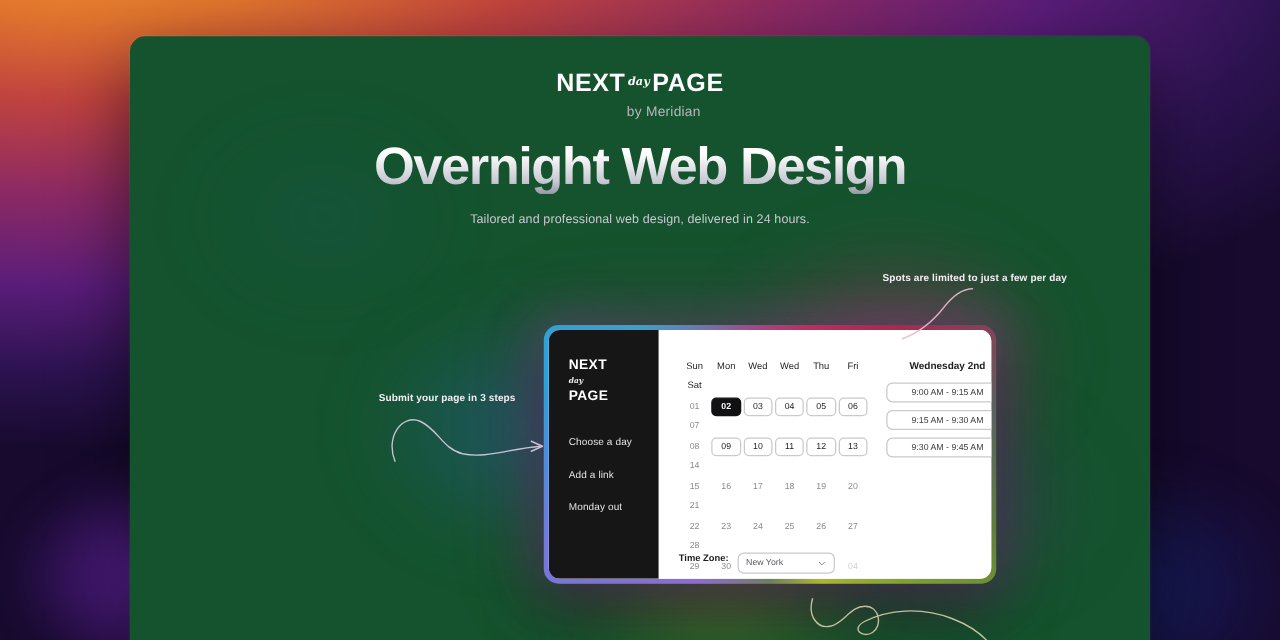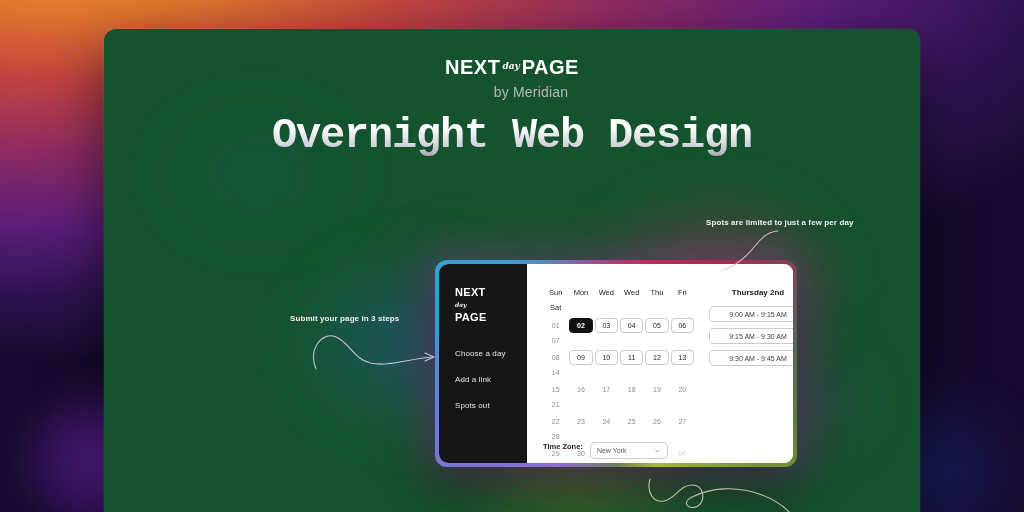--- a/index.html
+++ b/index.html
@@ -55,34 +55,33 @@
   
   #hero-head { position: absolute; left: 0; right: 0; top: 28px; text-align: center; z-index: 4; }
   #brand-logo {
     font-weight: 800; font-size: 20px; letter-spacing: .5px; color: #ffffff;
     display: inline-flex; align-items: center; gap: 1px; line-height: 1;
   }
   #brand-logo .lg-day {
     font-family: "DejaVu Serif", serif; font-style: italic; font-weight: 700;
     font-size: 9px; letter-spacing: 0; padding: 0 1px; transform: translateY(-1px);
   }
-  #brand-sub { margin-top: 6px; font-size: 14px; color: #b6b6bd; letter-spacing: .2px; padding-left: 38px; }
+  #brand-sub { margin-top: 6px; font-size: 11px; color: #b6b6bd; letter-spacing: .2px; padding-left: 38px; }
   #hero-title {
     margin-top: 14px; font-size: 42px; font-weight: 700; letter-spacing: -1.2px;
     background: linear-gradient(180deg, #ffffff 28%, #c8c8d2 78%, #9a9aa6 100%);
     -webkit-background-clip: text; background-clip: text; color: transparent;
     line-height: 1.08;
-    font-family: Liberation Mono, monospace;
   }
   #hero-subtitle { margin-top: 15px; font-size: 10px; color: #c9c9d2; letter-spacing: .1px; }
 
   
   .annot { position: absolute; z-index: 6; font-size: 8px; font-weight: 700; color: #f1eef2; letter-spacing: .1px; white-space: nowrap; }
   #annot-spots  { left: 602px; top: 189px; }
-  #annot-submit { left: 186px; top: 285px; }
+  #annot-submit { left: 199px; top: 285px; }
   .annot-arrow { position: absolute; z-index: 6; pointer-events: none; }
   #arrow-spots  { left: 596px; top: 198px; }
   #arrow-submit { left: 206px; top: 296px; }
   #arrow-email  { left: 540px; top: 444px; }
 
   
   #booking-widget {
     position: absolute; left: 331px; top: 231px; width: 362px; height: 207px;
     border-radius: 12px; padding: 4px; z-index: 5;
     background:
@@ -156,20 +155,21 @@
   <div class="glow" id="glow-lime"></div>
 
   <div id="hero-head">
     <div id="brand-logo">
       <span>NEXT</span>
       <span class="lg-day">day</span>
       <span>PAGE</span>
     </div>
     <div id="brand-sub">by Meridian</div>
     <h1 id="hero-title">Overnight Web Design</h1>
+    <div id="hero-subtitle">Tailored and professional web design, delivered in 24 hours.</div>
   </div>
 
   <div class="annot" id="annot-spots">Spots are limited to just a few per day</div>
   <svg class="annot-arrow" id="arrow-spots" width="86" height="48" viewBox="0 0 86 48">
     <path d="M78 4 C70 4 62 10 55 19 C48 28 38 38 22 44" fill="none" stroke="#e7b9d0" stroke-width="1.1" stroke-linecap="round" opacity="0.92"></path>
   </svg>
 
   <div class="annot" id="annot-submit">Submit your page in 3 steps</div>
   <svg class="annot-arrow" id="arrow-submit" width="132" height="46" viewBox="0 0 132 46">
     <path d="M6 44 C-2 24 12 6 26 12 C40 18 44 34 60 38 C78 42 98 34 122 32" fill="none" stroke="#d9cfe2" stroke-width="1.1" stroke-linecap="round" opacity="0.9"></path>
@@ -186,21 +186,21 @@
 
       <div id="widget-sidebar">
         <div id="sidebar-logo">
           <span>NEXT</span>
           <span class="lg-day">day</span>
           <span>PAGE</span>
         </div>
         <div id="sidebar-steps">
           <div class="sidebar-step">Choose a day</div>
           <div class="sidebar-step">Add a link</div>
-          <div class="sidebar-step">Spots out</div>
+          <div class="sidebar-step">Monday out</div>
         </div>
       </div>
 
       <div id="widget-main">
 
         <div id="calendar">
           <div id="weekday-row">
               <div class="weekday">Sun</div>
               <div class="weekday">Mon</div>
               <div class="weekday">Wed</div>
@@ -252,21 +252,21 @@
                 <div class="date-cell muted">01</div>
                 <div class="date-cell muted">02</div>
                 <div class="date-cell muted">03</div>
                 <div class="date-cell muted">04</div>
                 <div class="date-cell muted">05</div>
               </div>
             </div>
         </div>
 
         <div id="slots-col">
-          <div id="slots-heading">Thursday 2nd</div>
+          <div id="slots-heading">Wednesday 2nd</div>
           <div id="slots-list">
               <div class="slot">9:00 AM - 9:15 AM</div>
               <div class="slot">9:15 AM - 9:30 AM</div>
               <div class="slot">9:30 AM - 9:45 AM</div>
             </div>
         </div>
 
         <div id="timezone-row">
           <span id="timezone-label">Time Zone:</span>
           <div id="timezone-select">

